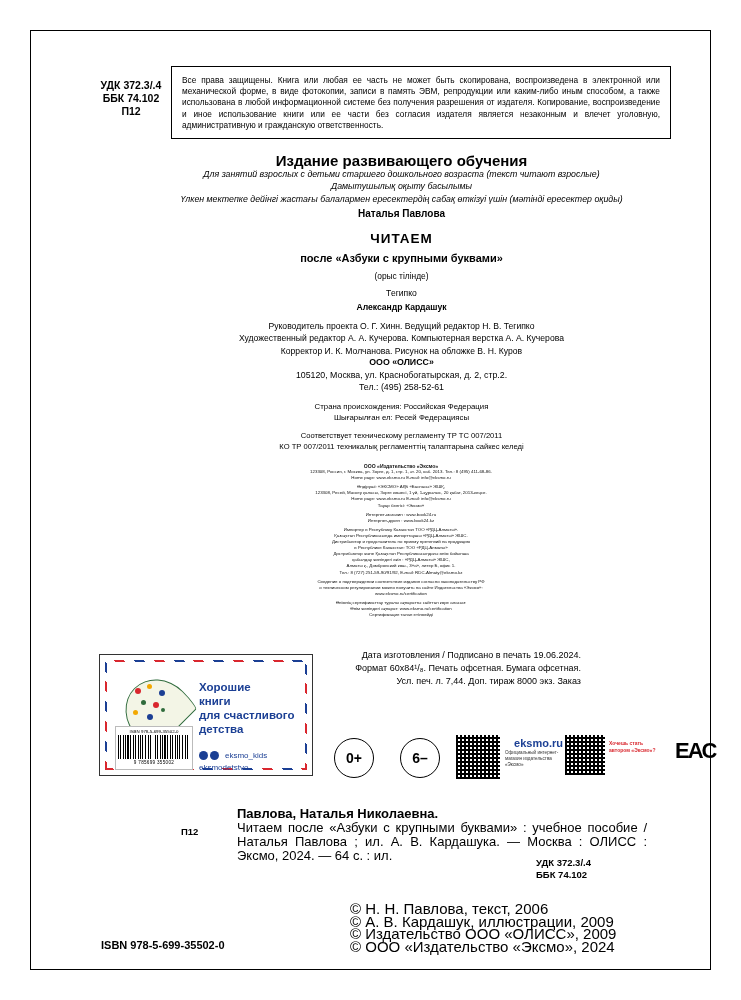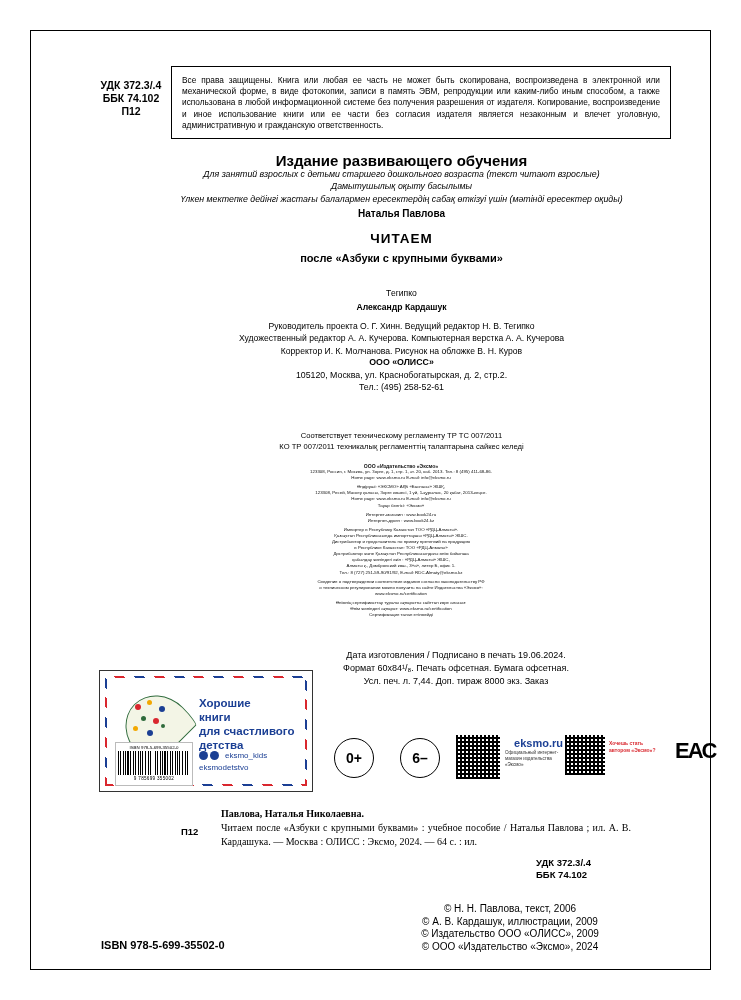--- a/index.html
+++ b/index.html
@@ -94,34 +94,33 @@
   .micro .sp { display: block; height: 3px; }
 
   
   .print-data {
     position: absolute;
     left: 300px;
     top: 618px;
     width: 250px;
     font-size: 9px;
     line-height: 13px;
-    text-align: center;
+    text-align: right;
   }
 
   
   .sticker {
     position: absolute;
     left: 68px;
     top: 623px;
     width: 212px;
     height: 120px;
     border: 1px solid #333;
     background: #a3a3a3;
     overflow: hidden;
-    margin-top: 16px;
   }
   .sticker .frame {
     position: absolute;
     inset: 0;
     border: 5px solid #fff;
     box-sizing: border-box;
     background:
       repeating-linear-gradient(45deg, #d9272e 0 7px, #fff 7px 14px, #1b3f94 14px 21px, #fff 21px 28px);
   }
   .sticker .inner {
@@ -157,21 +156,21 @@
     top: 18px;
     width: 106px;
     font-size: 11.5px;
     font-weight: bold;
     line-height: 14px;
     color: #1b3f94;
   }
   .sticker .social {
     position: absolute;
     left: 92px;
-    top: 72px;
+    top: 88px;
     font-size: 8px;
     color: #1b3f94;
     line-height: 12px;
   }
   .sticker .social .icons {
     display: inline-block;
     margin-right: 4px;
     vertical-align: middle;
   }
   .sticker .social .icons span {
@@ -275,49 +274,48 @@
   
   .cip-code {
     position: absolute;
     left: 150px;
     top: 795px;
     font-size: 9.5px;
     font-weight: bold;
   }
   .cip {
     position: absolute;
-    left: 190px;
+    left: 206px;
     top: 776px;
     width: 410px;
-    font-size: 10px;
+    font-size: 13px;
     line-height: 14px;
     text-align: justify;
-    font-family: Liberation Serif, serif;
   }
   .cip .name { font-weight: bold; }
   .cip-udk {
     position: absolute;
     left: 505px;
     top: 826px;
     width: 130px;
     font-size: 9.5px;
     line-height: 12px;
     font-weight: bold;
     text-align: left;
   }
 
   
   .copys {
     position: absolute;
     right: 40px;
     top: 872px;
     width: 320px;
-    font-size: 10px;
+    font-size: 15px;
     line-height: 12.5px;
-    text-align: center;
+    text-align: left;
   }
   .isbn {
     position: absolute;
     left: 70px;
     top: 908px;
     font-size: 11px;
     font-weight: bold;
   }
 </style>
 </head>
@@ -339,37 +337,42 @@
       <div class="ital">Для занятий взрослых с детьми старшего дошкольного возраста (текст читают взрослые)</div>
       <div class="ital">Дамытушылық оқыту басылымы</div>
       <div class="ital">Үлкен мектепке дейінгі жастағы балалармен ересектердің сабақ өткізуі үшін (мәтінді ересектер оқиды)</div>
     </div>
 
     <div class="center-block t-author">Наталья Павлова</div>
 
     <div class="center-block t-title">
       <div class="main">ЧИТАЕМ</div>
       <div class="sub">после «Азбуки с крупными буквами»</div>
+      <div class="lang">(орыс тілінде)</div>
     </div>
 
     <div class="center-block t-crew">
       <div class="hdr">Тегипко</div>
       <div class="bold">Александр Кардашук</div>
       <div style="height:6px"></div>
       <div>Руководитель проекта О. Г. Хинн. Ведущий редактор Н. В. Тегипко</div>
       <div>Художественный редактор А. А. Кучерова. Компьютерная верстка А. А. Кучерова</div>
       <div>Корректор И. К. Молчанова. Рисунок на обложке В. Н. Куров</div>
     </div>
 
     <div class="center-block t-pub">
       <div class="bold">ООО «ОЛИСС»</div>
       <div>105120, Москва, ул. Краснобогатырская, д. 2, стр.2.</div>
       <div>Тел.: (495) 258-52-61</div>
     </div>
 
+    <div class="center-block t-origin">
+      <div>Страна происхождения: Российская Федерация</div>
+      <div>Шығарылған ел: Ресей Федерациясы</div>
+    </div>
 
     <div class="center-block t-tr">
       <div>Соответствует техническому регламенту ТР ТС 007/2011</div>
       <div>КО ТР 007/2011 техникалық регламенттің талаптарына сайкес келеді</div>
     </div>
 
     <div class="micro">
       <div class="b">ООО «Издательство «Эксмо»</div>
       <div>123308, Россия, г. Москва, ул. Зорге, д. 1, стр. 1, эт. 20, каб. 2013. Тел.: 8 (495) 411-68-86.</div>
       <div>Home page: www.eksmo.ru     E-mail: info@eksmo.ru</div>

